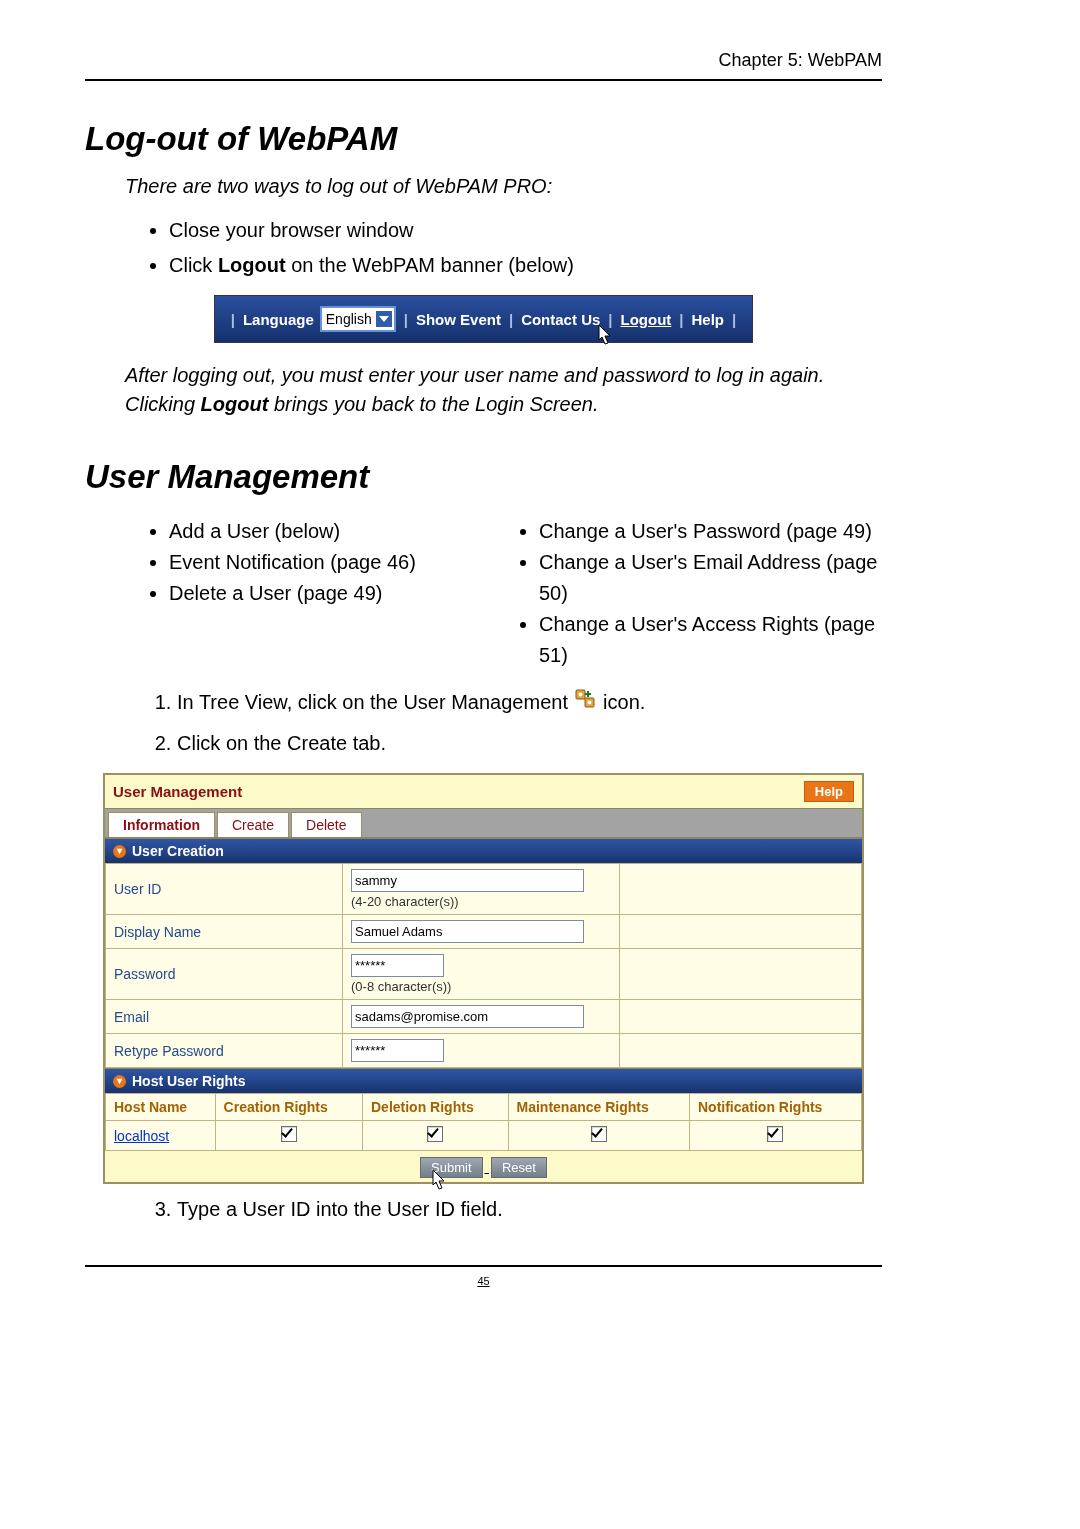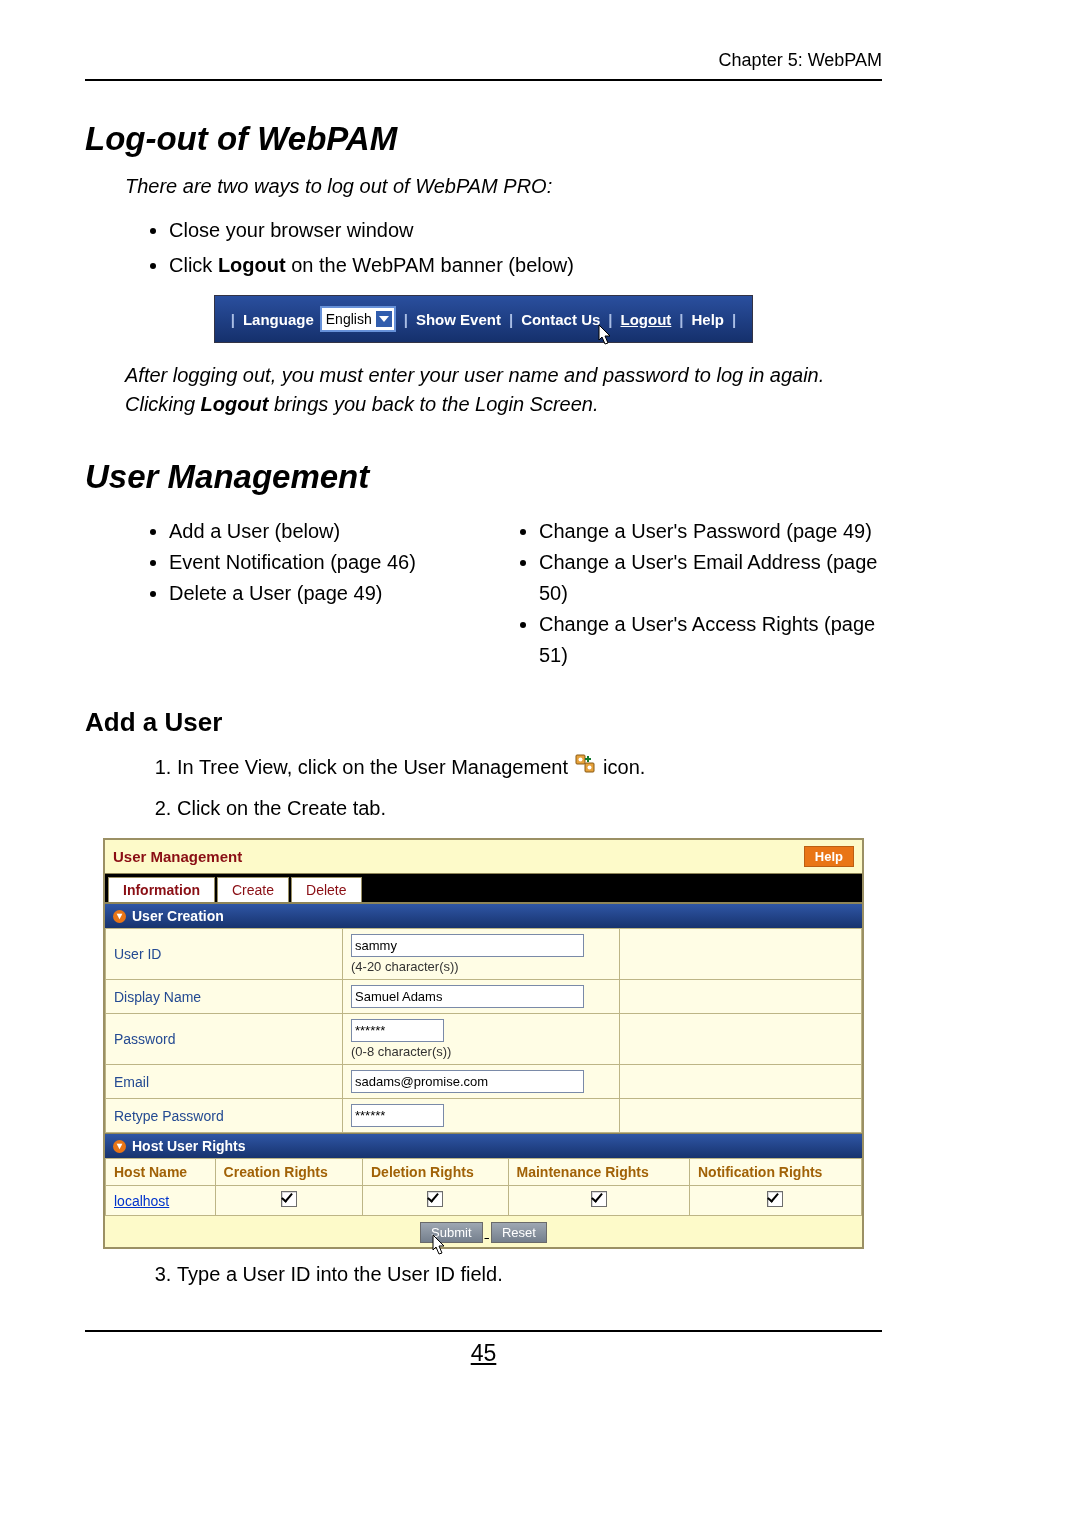--- a/index.html
+++ b/index.html
@@ -148,21 +148,21 @@
     font-weight: bold;
     font-size: 13px;
     padding: 2px 10px;
     border: 1px solid #bb5e12;
   }
   .tabs {
     display: flex;
     border: 1px solid #8e8558;
     border-left: none;
     border-right: none;
-    background: #000000;
+    background: #a3a3a3;
     padding: 3px 3px 0 3px;
   }
   .tab {
     border: 1px solid #9b9064;
     border-bottom: none;
     padding: 4px 14px;
     font-size: 14px;
     color: #8a0e14;
     background: #fff;
     margin-right: 2px;
@@ -262,21 +262,21 @@
     color: #fff;
     font-size: 13px;
     padding: 2px 10px;
     margin: 0 2px;
   }
   .footer {
     border-top: 2px solid #000;
     margin-top: 40px;
     padding-top: 8px;
     text-align: center;
-    font-size: 23px;
+    font-size: 11px;
     text-decoration: underline;
   }
 </style>
 </head>
 <body>
 
 <div class="page">
 
   <div class="chapter-header">Chapter 5: WebPAM</div>
 
@@ -333,21 +333,20 @@
     </div>
     <div class="colB">
       <ul>
         <li>Change a User's Password (page 49)</li>
         <li>Change a User's Email Address (page 50)</li>
         <li>Change a User's Access Rights (page 51)</li>
       </ul>
     </div>
   </div>
 
-  <h2 class="subhead">Add a User</h2>
 
   <ol class="steps">
     <li>
       <span>In Tree View, click on the User Management </span>
       <span class="inline-icon">
         <svg width="24" height="24" viewBox="0 0 24 24">
           <rect x="2" y="3" width="9" height="9" rx="1" fill="#e6a23c" stroke="#8a5a12"></rect>
           <circle cx="6.5" cy="7.5" r="2" fill="#fff"></circle>
           <rect x="11" y="11" width="9" height="9" rx="1" fill="#e6a23c" stroke="#8a5a12"></rect>
           <circle cx="15.5" cy="15.5" r="2" fill="#fff"></circle>

